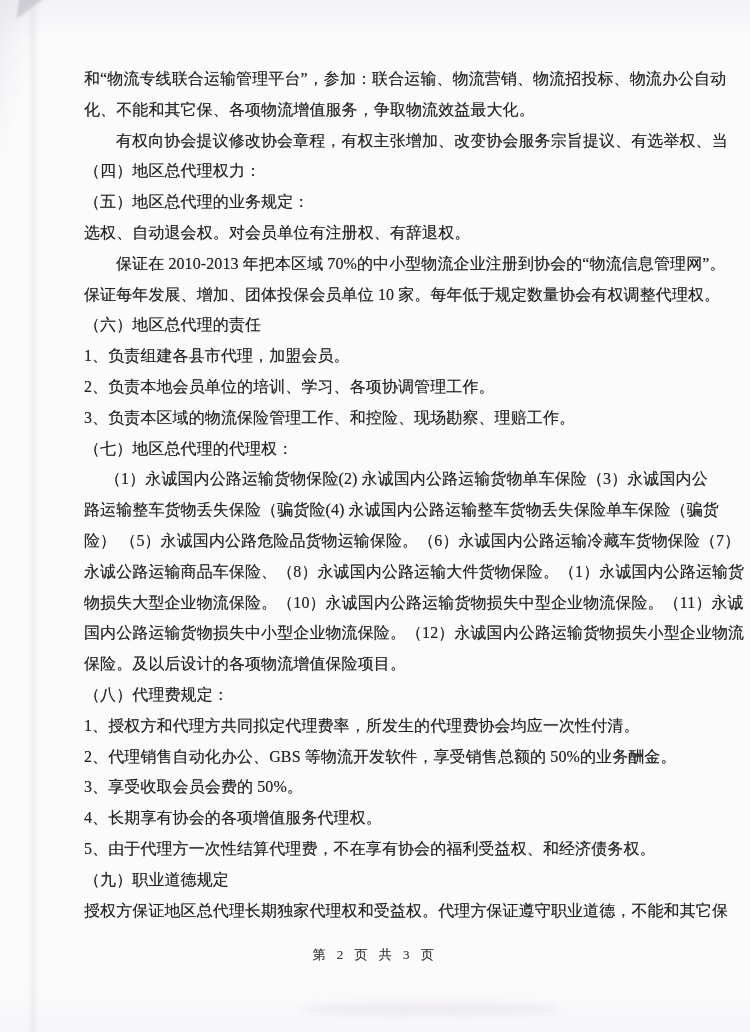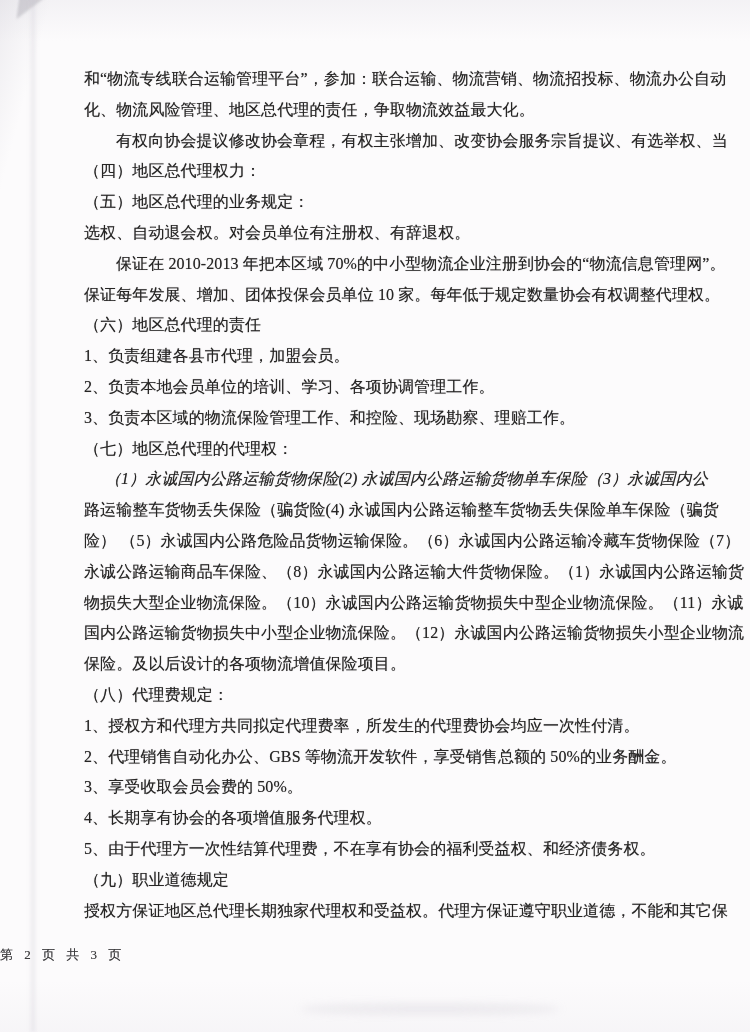--- a/index.html
+++ b/index.html
@@ -44,41 +44,42 @@
     font-size:16px;
     letter-spacing:0.1px;
     text-shadow:0 0 .7px rgba(40,38,42,.55);
   }
   .line{
     height:30.8px;
     line-height:30.8px;
     white-space:nowrap;
   }
   .line.ind1{ padding-left:32px; }
-  .line.ind2{ padding-left:21px;font-style:italic; }
+  .line.ind2{ padding-left:21px; }
   .footer{
     position:absolute;
     left:0; right:0; top:946px;
+    text-align:center;
     color:#3a3a3c;
     font-size:13px;
     letter-spacing:4px;
     text-shadow:0 0 .6px rgba(40,38,42,.5);
   }
 </style>
 </head>
 <body>
 
 <div class="paper">
   <div class="fold-topleft"></div>
   <div class="edge-left"></div>
   <div class="smudge-bottom"></div>
 
   <div class="content">
       <div class="line">和“物流专线联合运输管理平台”，参加：联合运输、物流营销、物流招投标、物流办公自动</div>
-      <div class="line">化、物流风险管理、地区总代理的责任，争取物流效益最大化。</div>
+      <div class="line">化、不能和其它保、各项物流增值服务，争取物流效益最大化。</div>
       <div class="line ind1">有权向协会提议修改协会章程，有权主张增加、改变协会服务宗旨提议、有选举权、当</div>
       <div class="line">（四）地区总代理权力：</div>
       <div class="line">（五）地区总代理的业务规定：</div>
       <div class="line">选权、自动退会权。对会员单位有注册权、有辞退权。</div>
       <div class="line ind1">保证在 2010-2013 年把本区域 70%的中小型物流企业注册到协会的“物流信息管理网”。</div>
       <div class="line">保证每年发展、增加、团体投保会员单位 10 家。每年低于规定数量协会有权调整代理权。</div>
       <div class="line">（六）地区总代理的责任</div>
       <div class="line">1、负责组建各县市代理，加盟会员。</div>
       <div class="line">2、负责本地会员单位的培训、学习、各项协调管理工作。</div>
       <div class="line">3、负责本区域的物流保险管理工作、和控险、现场勘察、理赔工作。</div>

